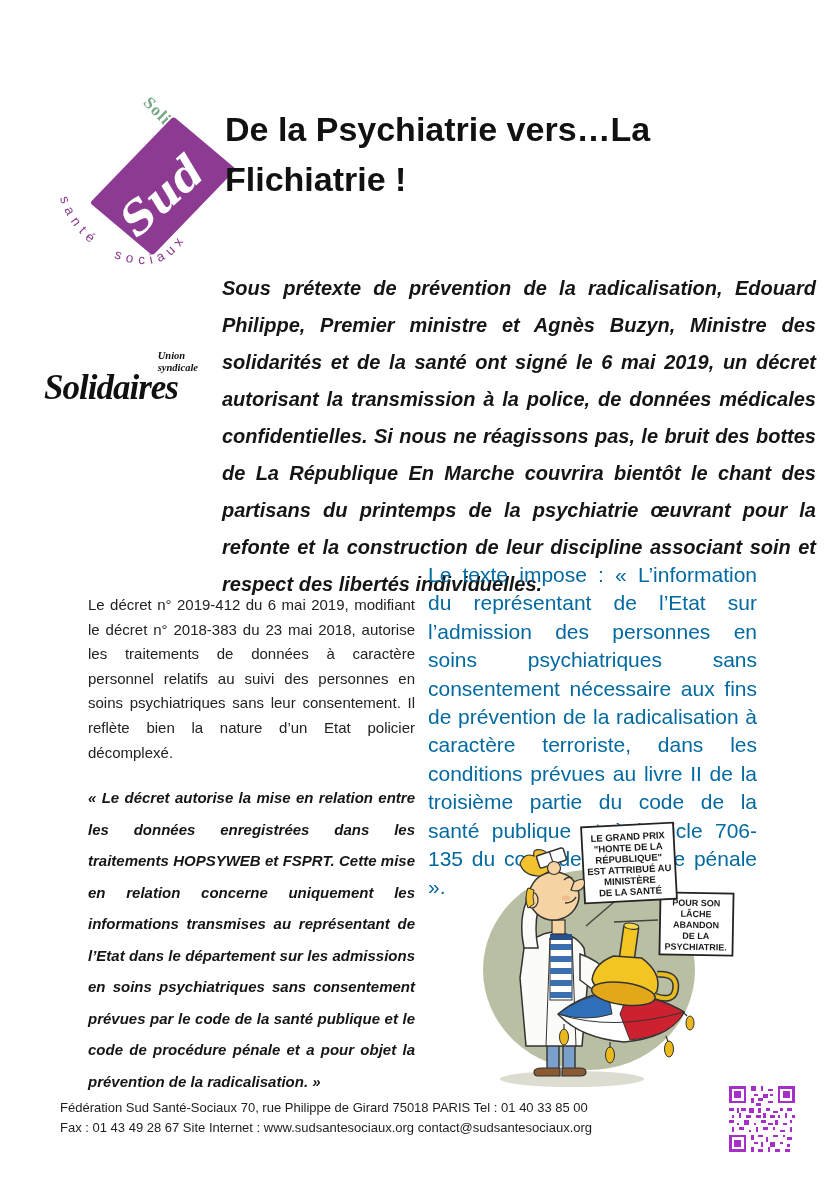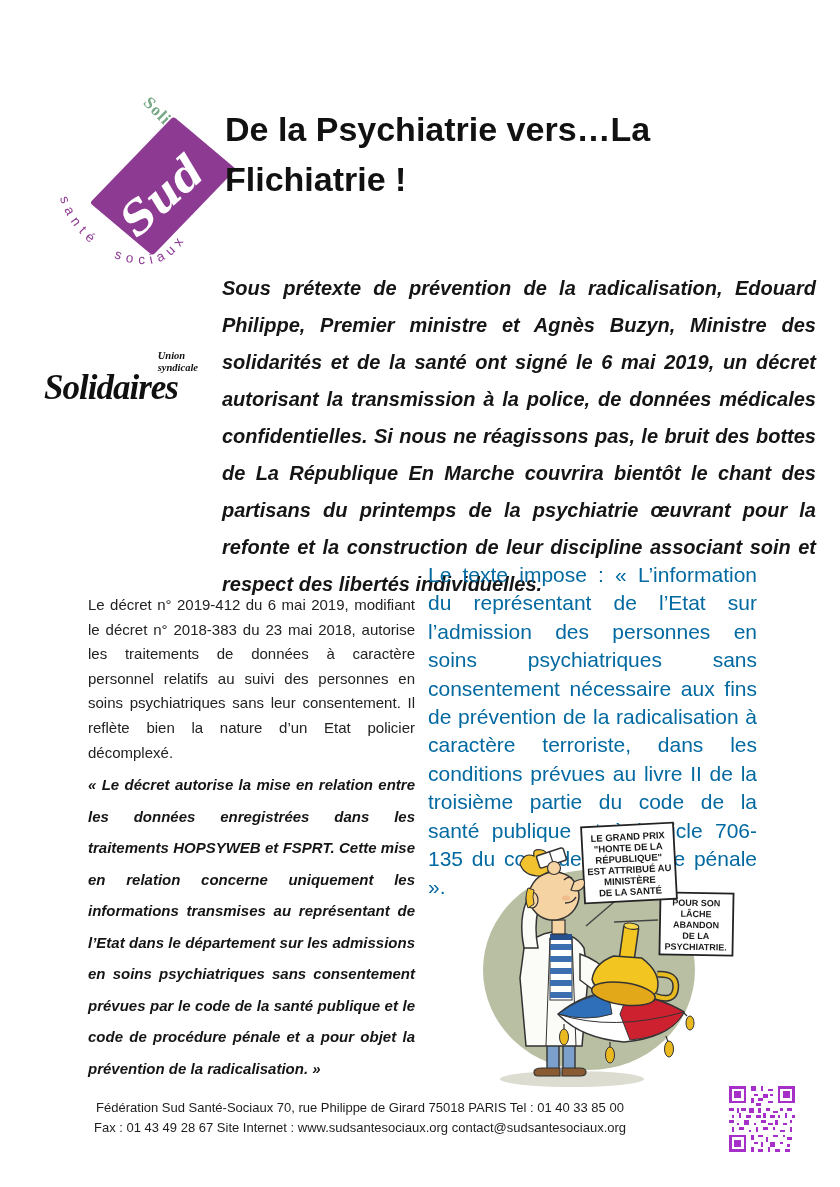--- a/index.html
+++ b/index.html
@@ -22,28 +22,28 @@
   
   .soli-logo { position:absolute; left:44px; top:350px; width:158px; height:66px;font-style:italic; }
   .soli-union { position:absolute; right:4px; top:0; font-size:10.5px; font-weight:bold; line-height:11.5px; font-family:"Liberation Serif", serif; color:#101010; }
   .soli-name { position:absolute; left:0; top:18px; font-size:35px; font-weight:bold; font-family:"Liberation Serif", serif; letter-spacing:-1px; color:#101010; }
 
   
   .col-left  { position:absolute; left:88px;  top:593px; width:327px; }
   .col-right { position:absolute; left:428px; top:561px; width:329px; }
   .p-reg  { font-size:15px; line-height:24.6px; text-align:justify; color:#222; }
   .p-reg2 { font-size:21px; line-height:28.4px; text-align:justify; color:#0369a1; }
-  .p-quote { margin-top:4px; font-size:15px; font-weight:bold; font-style:italic; line-height:31.5px; text-align:justify; color:#151515; }
+  .p-quote { margin-top:17px; font-size:15px; font-weight:bold; font-style:italic; line-height:31.5px; text-align:justify; color:#151515; }
 
   
   .cartoon { position:absolute; left:462px; top:798px; }
   .sign-text { font-family:"Liberation Sans", sans-serif; font-weight:600; fill:#1a1a1a; }
 
   
-  .footer { position:absolute; left:60px; top:1098px; width:600px; text-align:center; font-size:13px; line-height:20px; color:#1d1d1d; }
+  .footer { position:absolute; left:60px; top:1098px; width:600px; text-align:left; font-size:13px; line-height:20px; color:#1d1d1d; }
   .qr { position:absolute; left:727px; top:1084px; }
 </style>
 </head>
 <body>
 
 <div class="page">
 
   <div class="sud-logo">
     <div class="sud-solidaires">Solidaires</div>
     <div class="sud-card"></div>

